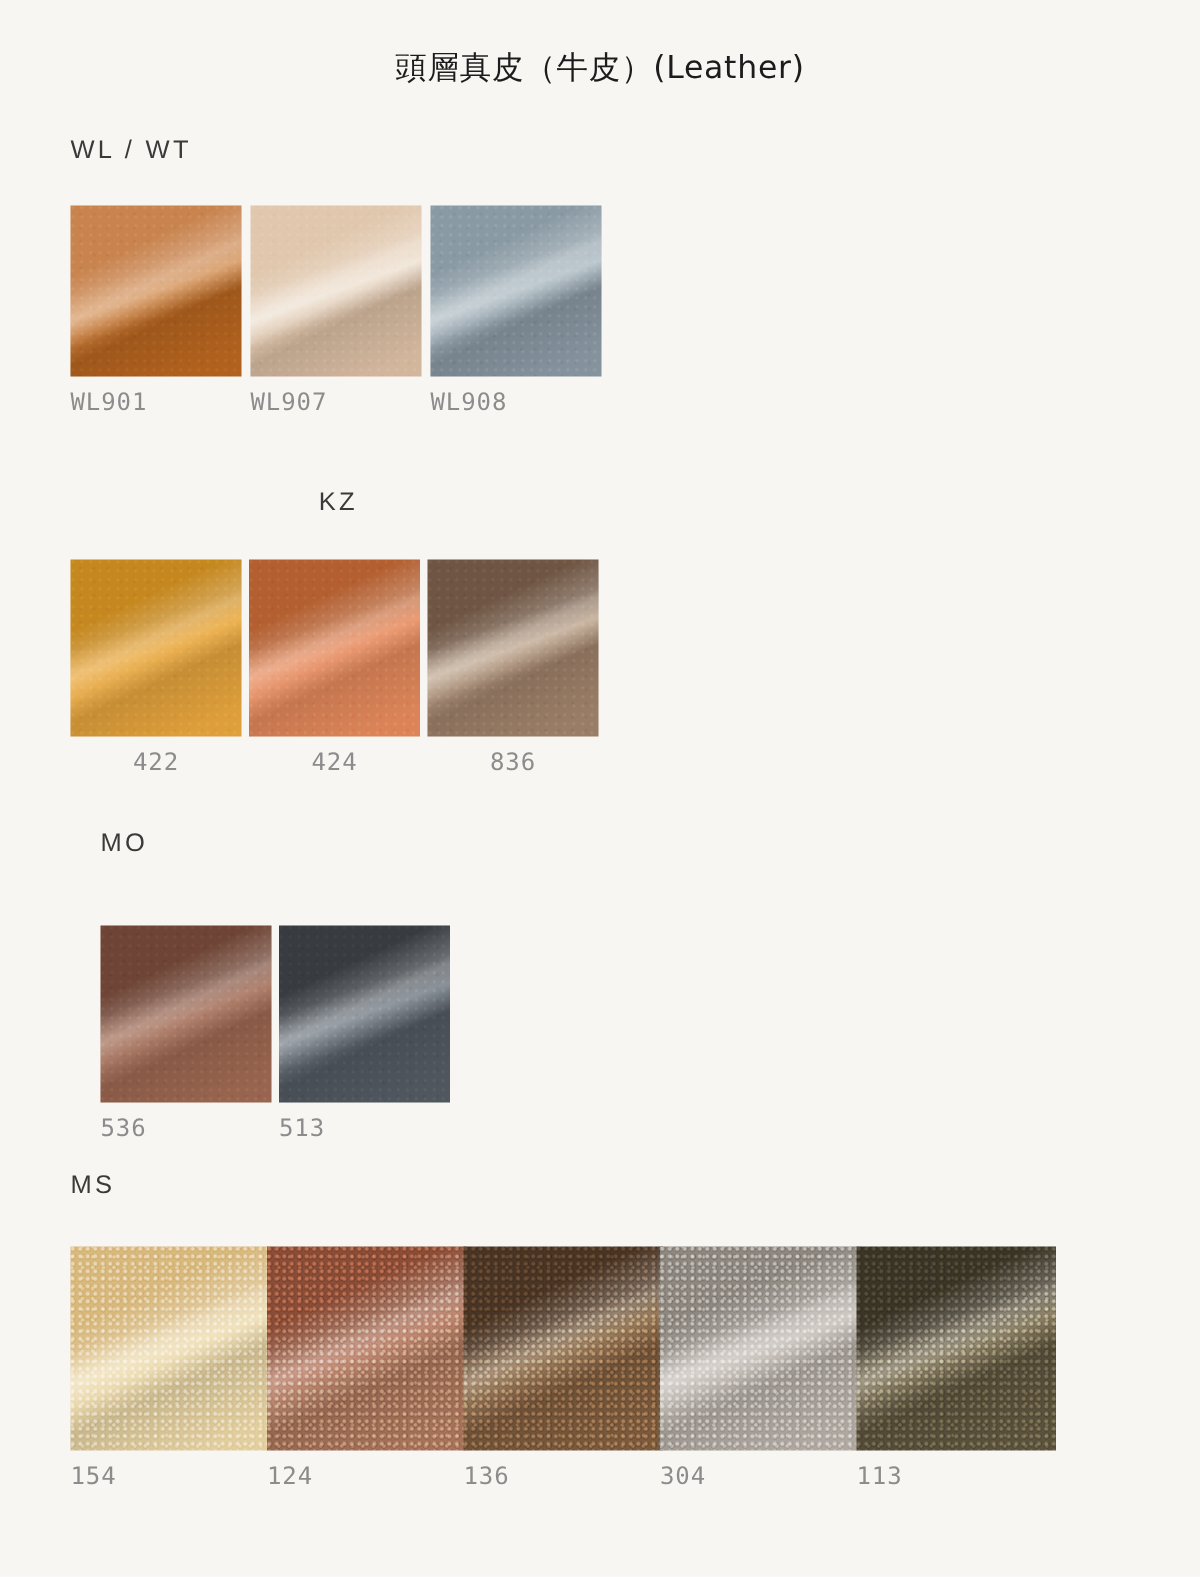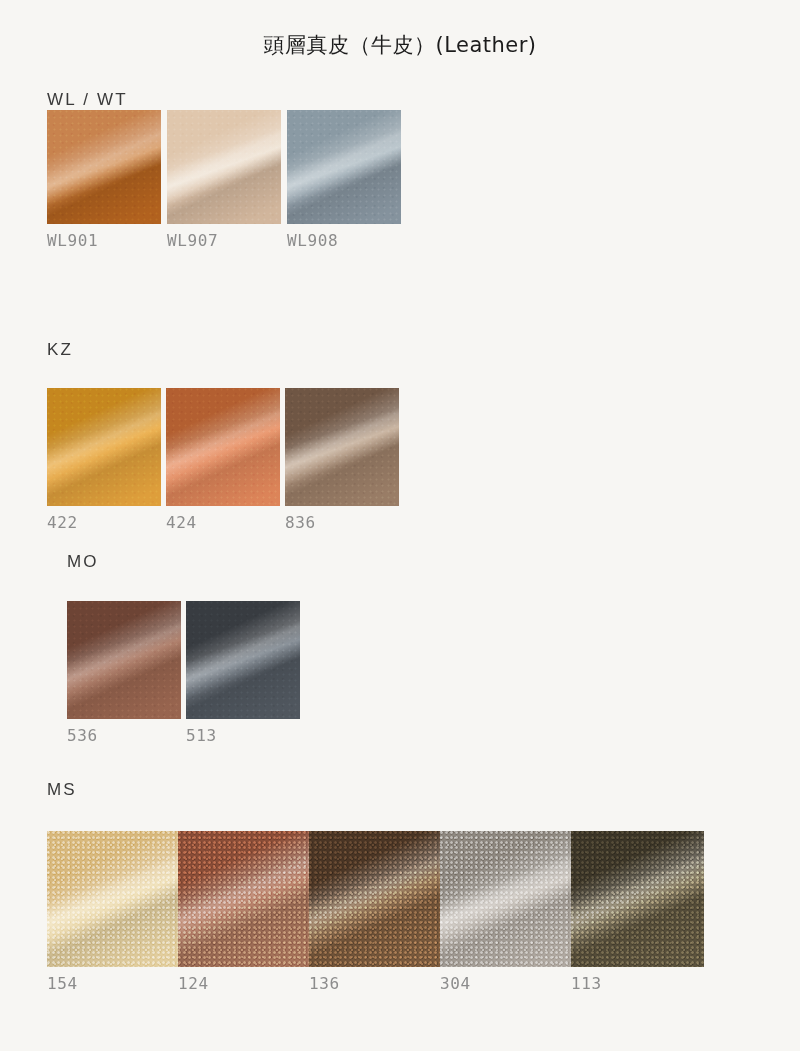--- a/index.html
+++ b/index.html
@@ -75,33 +75,33 @@
     font-family: "DejaVu Sans Mono", "Liberation Mono", monospace;
     font-size: 16px;
     color: #8c8c8c;
     letter-spacing: 0.6px;
     margin-top: 7px;
     white-space: nowrap;
   }
 
   
   #section-wl { position: absolute; left: 47px; top: 90px; }
-  #section-wl .section-heading { }
+  #section-wl .section-heading { margin-bottom: 27px; }
   #section-wl .swatch { width: 114px; height: 114px; }
   #section-wl .swatch-cell { width: 114px; margin-right: 6px; }
 
-  #section-kz { position: absolute; left: 47px; top: 340px; }
+  #section-kz { position: absolute; left: 47px; top: 325px; text-align: center; }
   #section-kz .section-heading { margin-bottom: 28px; }
   #section-kz .swatch { width: 114px; height: 118px; }
   #section-kz .swatch-cell { width: 114px; margin-right: 5px; }
 
   #section-mo { position: absolute; left: 47px; top: 552px; padding-left: 20px; }
   #section-mo .section-heading { margin-bottom: 29px; }
   #section-mo .swatch { width: 114px; height: 118px; }
-  #section-mo .swatch-cell { width: 114px; margin-right: 5px; }
+  #section-mo .swatch-cell { width: 114px; margin-right: 5px; margin-top: 16px; }
 
   #section-ms { position: absolute; left: 47px; top: 780px; }
   #section-ms .section-heading { margin-bottom: 31px; }
   #section-ms .swatch { width: 133px; height: 136px; }
   #section-ms .swatch-cell { width: 123px; margin-right: 8px; }
 </style>
 </head>
 <body>
 
 <h1 class="page-title">頭層真皮（牛皮）(Leather)</h1>

